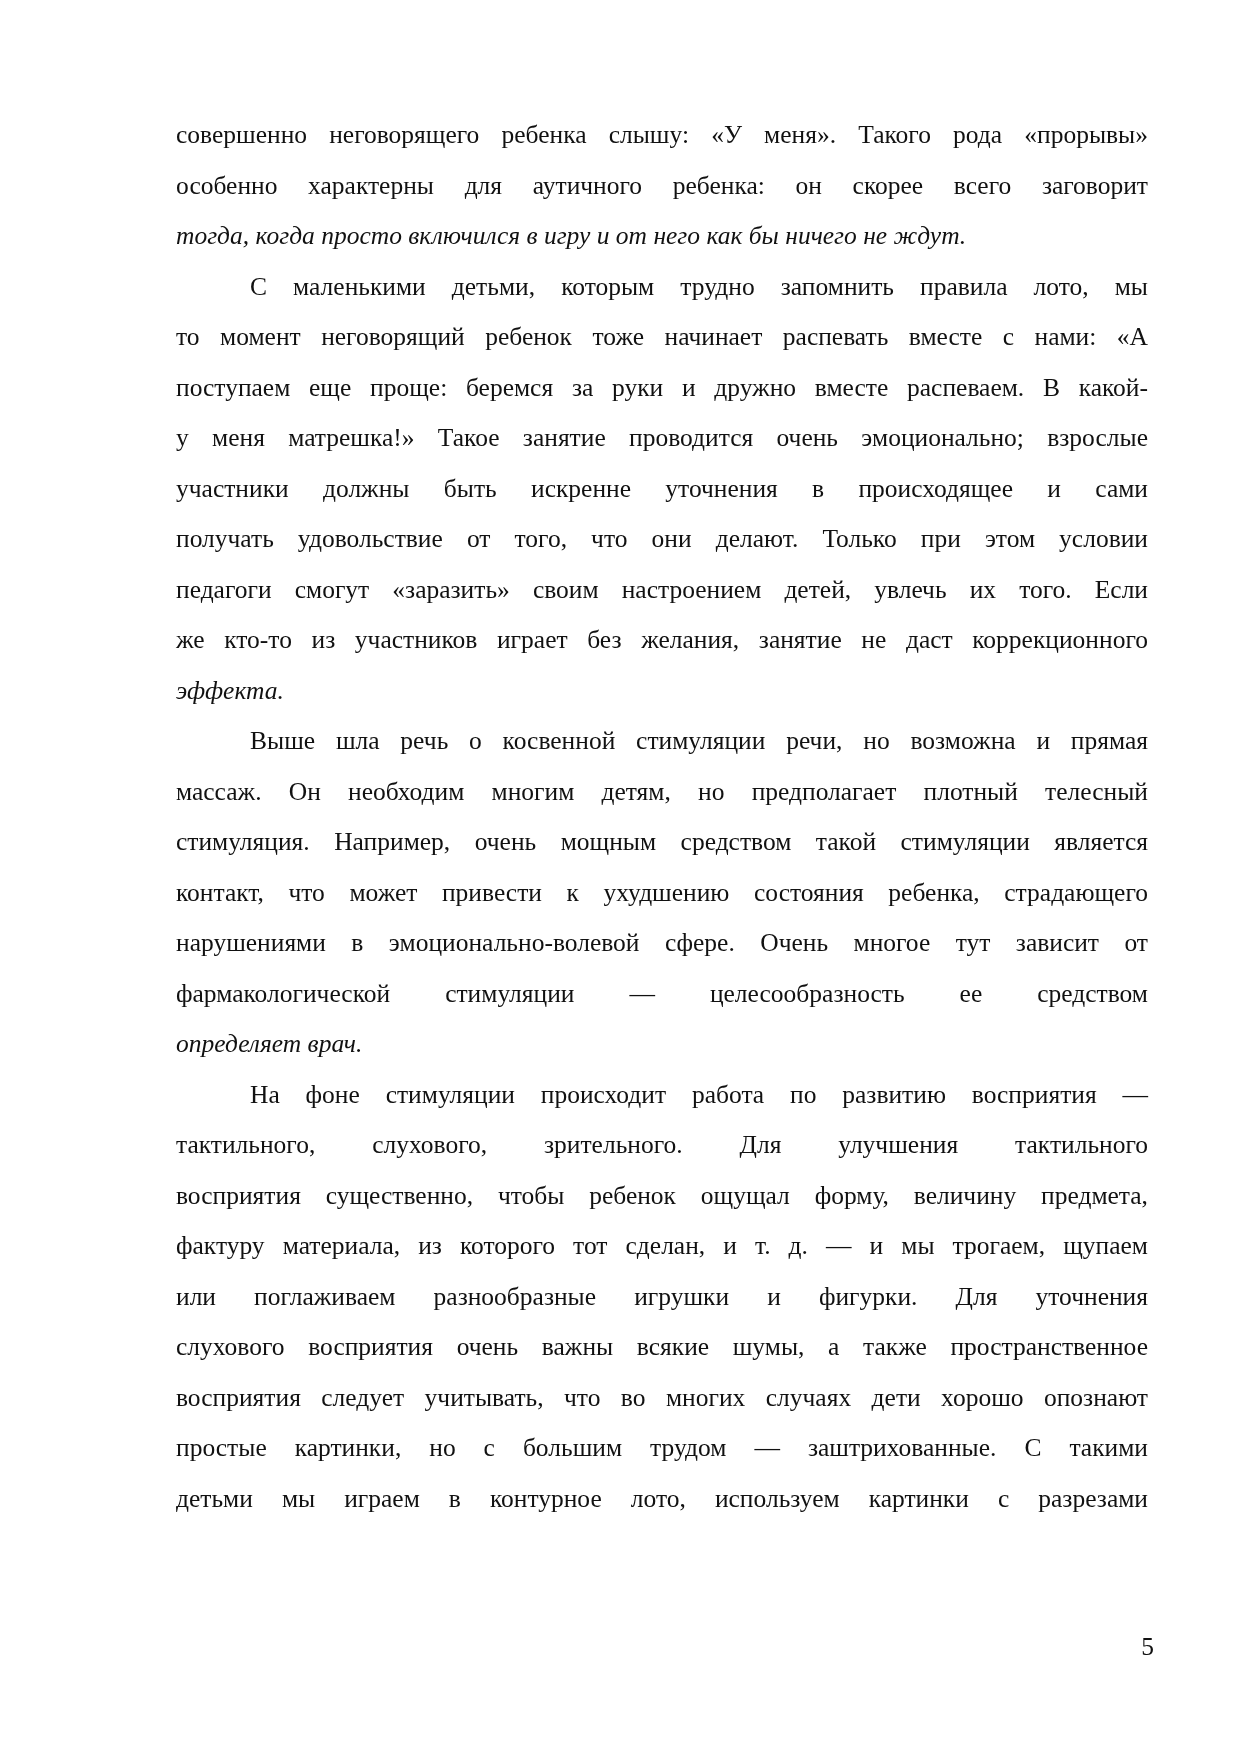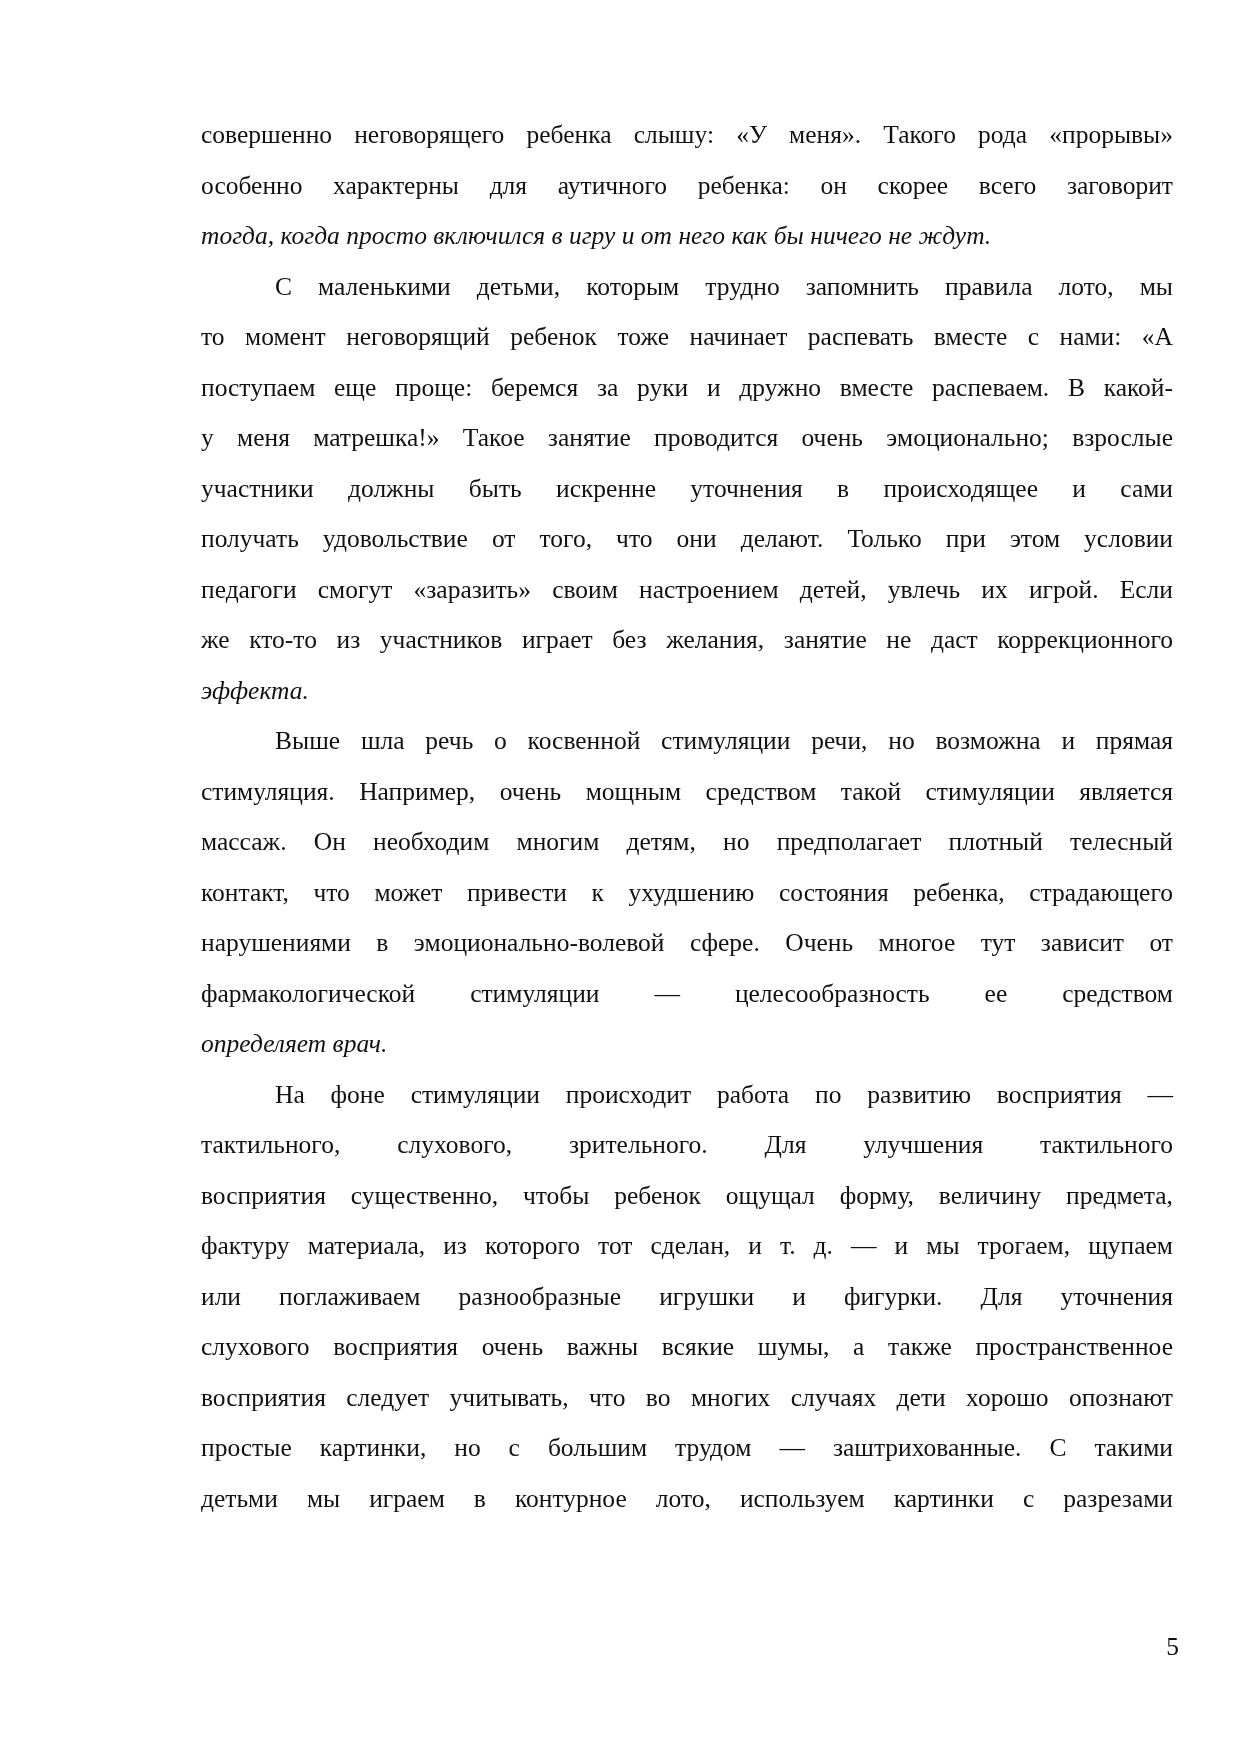--- a/index.html
+++ b/index.html
@@ -14,21 +14,20 @@
       overflow: hidden;
       font-family: "Liberation Serif", "DejaVu Serif", serif;
       color: #111111;
     }
     .page {
       position: absolute;
       left: 0; top: 0;
       width: 1084px;
       height: 1754px;
       background: #ffffff;
-      margin-left: 25px;
     }
     .text-block {
       position: absolute;
       left: 176px;
       top: 110px;
       width: 972px;
     }
     .line {
       height: 50.5px;
       line-height: 50.5px;
@@ -67,29 +66,29 @@
       <div class="line last">тогда, когда просто включился в игру и от него как бы ничего не ждут.</div>
     </div>
 
     <div class="paragraph">
       <div class="line indent">С маленькими детьми, которым трудно запомнить правила лото, мы</div>
       <div class="line">то момент неговорящий ребенок тоже начинает распевать вместе с нами: «А</div>
       <div class="line">поступаем еще проще: беремся за руки и дружно вместе распеваем. В какой-</div>
       <div class="line">у меня матрешка!» Такое занятие проводится очень эмоционально; взрослые</div>
       <div class="line">участники должны быть искренне уточнения в происходящее и сами</div>
       <div class="line">получать удовольствие от того, что они делают. Только при этом условии</div>
-      <div class="line">педагоги смогут «заразить» своим настроением детей, увлечь их игрой. Если</div>
+      <div class="line">педагоги смогут «заразить» своим настроением детей, увлечь их того. Если</div>
       <div class="line">же кто-то из участников играет без желания, занятие не даст коррекционного</div>
       <div class="line last">эффекта.</div>
     </div>
 
     <div class="paragraph">
       <div class="line indent">Выше шла речь о косвенной стимуляции речи, но возможна и прямая</div>
+      <div class="line">массаж. Он необходим многим детям, но предполагает плотный телесный</div>
       <div class="line">стимуляция. Например, очень мощным средством такой стимуляции является</div>
-      <div class="line">массаж. Он необходим многим детям, но предполагает плотный телесный</div>
       <div class="line">контакт, что может привести к ухудшению состояния ребенка, страдающего</div>
       <div class="line">нарушениями в эмоционально-волевой сфере. Очень многое тут зависит от</div>
       <div class="line">фармакологической стимуляции — целесообразность ее средством</div>
       <div class="line last">определяет врач.</div>
     </div>
 
     <div class="paragraph">
       <div class="line indent">На фоне стимуляции происходит работа по развитию восприятия —</div>
       <div class="line">тактильного, слухового, зрительного. Для улучшения тактильного</div>
       <div class="line">восприятия существенно, чтобы ребенок ощущал форму, величину предмета,</div>

